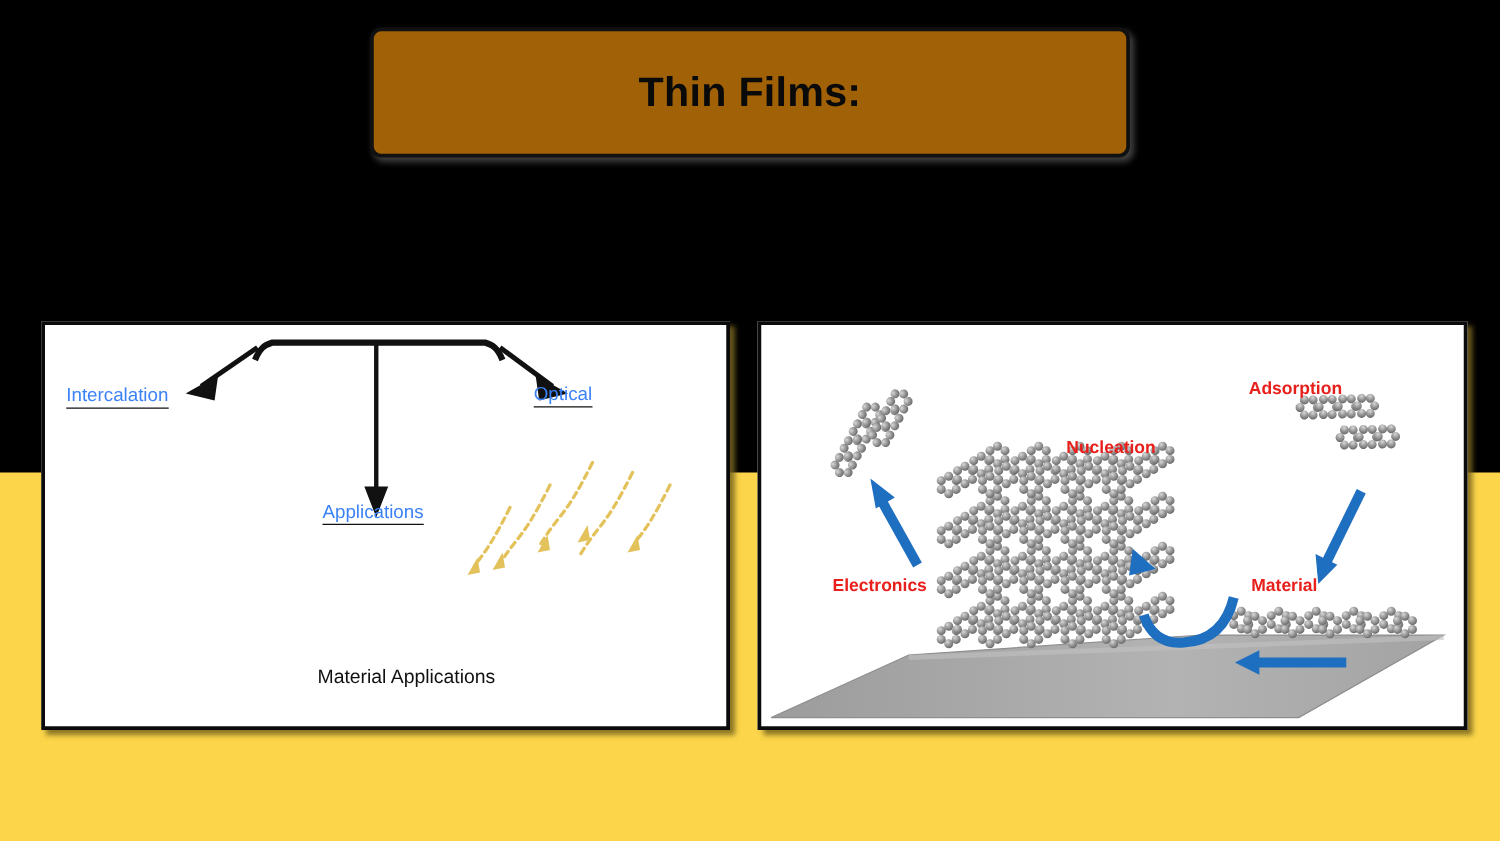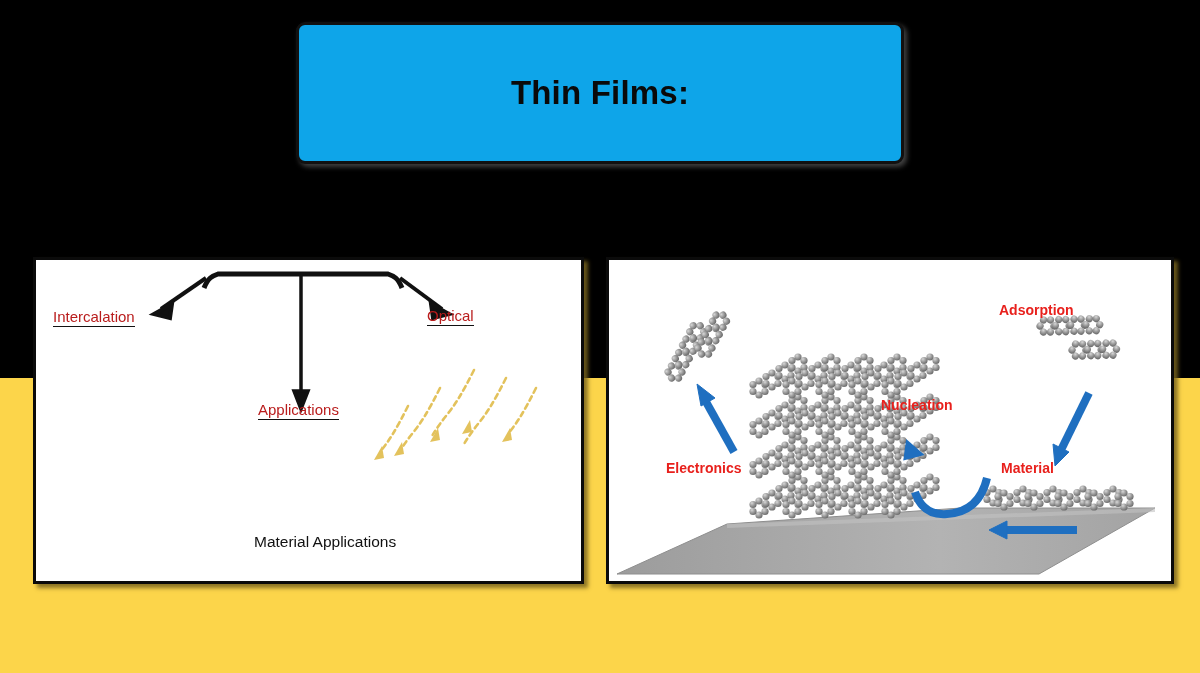--- a/index.html
+++ b/index.html
@@ -8,22 +8,22 @@
     background:#000000;
     font-family:"Liberation Sans", sans-serif;
   }
   
   #yellow-band{
     position:absolute;left:0;top:378px;width:1200px;height:295px;
     background:#FCD54A;
   }
   
   #title-banner{
-    position:absolute;left:296px;top:22px;width:608px;height:142px;
-    background:#0ea5e9;
+    position:absolute;left:296px;top:22px;width:608px;height:104px;
+    background:#a16207;
     border:3px solid #111;
     border-radius:9px;
     box-shadow:3px 3px 5px rgba(255,255,255,0.25);
     display:flex;flex-direction:column;align-items:center;justify-content:center;
     box-sizing:border-box;
   }
   .title-line{
     color:#0a0a0a;font-weight:bold;font-size:33px;line-height:44px;
     letter-spacing:.2px;text-align:center;white-space:nowrap;
   }
@@ -33,21 +33,21 @@
     border:3px solid #0b0b0b;
     box-shadow:4px 4px 4px rgba(120,100,30,0.85);
     box-sizing:border-box;overflow:hidden;
   }
   #panel-left{left:33px;top:257px;width:551px;height:327px;}
   #panel-right{left:606px;top:257px;width:568px;height:327px;text-decoration:underline;}
   .panel-inner{position:absolute;left:0;top:0;width:100%;height:100%;}
 
   
   .hdr{
-    position:absolute;font-size:15px;color:#b91c1c;white-space:nowrap;
+    position:absolute;font-size:15px;color:#3b82f6;white-space:nowrap;
     border-bottom:1.5px solid #111;padding-bottom:1px;
   }
 
   
   #material-applications-label{
     position:absolute;left:218px;top:273px;font-size:15.5px;color:#111;white-space:nowrap;
   }
   .arrow-svg{position:absolute;left:0;top:0;width:551px;height:327px;pointer-events:none;}
 
   
@@ -269,18 +269,18 @@
         <path d="M378 218 q -8 34 -40 36 q -24 2 -32 -22"></path>
       </g>
       <polygon points="300,178 314,198 292,198" fill="#1F6FC0" transform="rotate(-14 303 190)"></polygon>
       <g fill="#1F6FC0" stroke="#1F6FC0">
         <line x1="468" y1="270" x2="392" y2="270" stroke-width="8"></line>
         <polygon points="380,270 398,261 398,279"></polygon>
       </g>
     </svg>
 
     <div class="rlabel" style="left:390px;top:42px;">Adsorption</div>
-    <div class="rlabel" style="left:272px;top:89px;margin-top:48px;">Nucleation</div>
+    <div class="rlabel" style="left:244px;top:89px;">Nucleation</div>
     <div class="rlabel" style="left:57px;top:200px;">Electronics</div>
     <div class="rlabel" style="left:392px;top:200px;">Material</div>
 
   </div>
 </div>
 
 </body></html>

